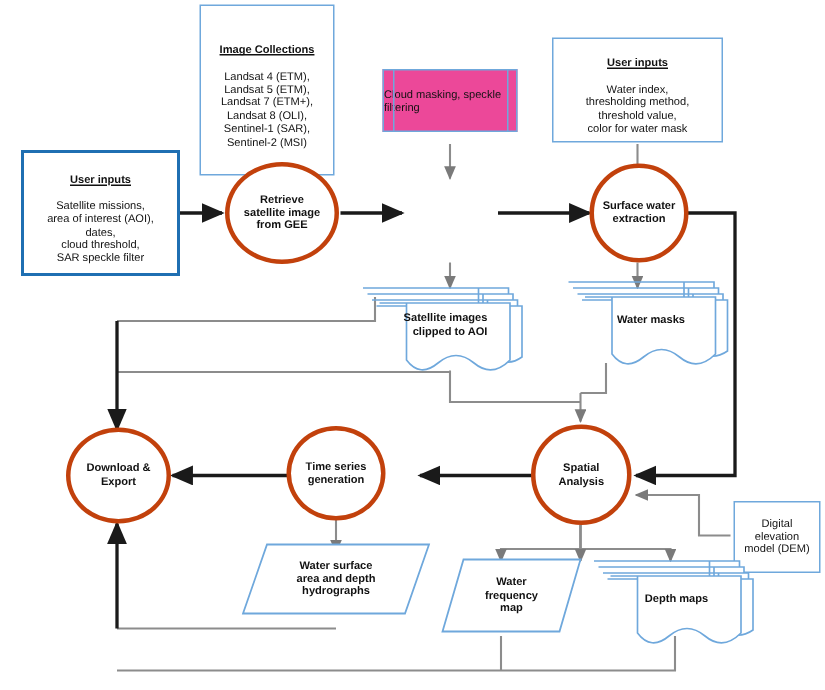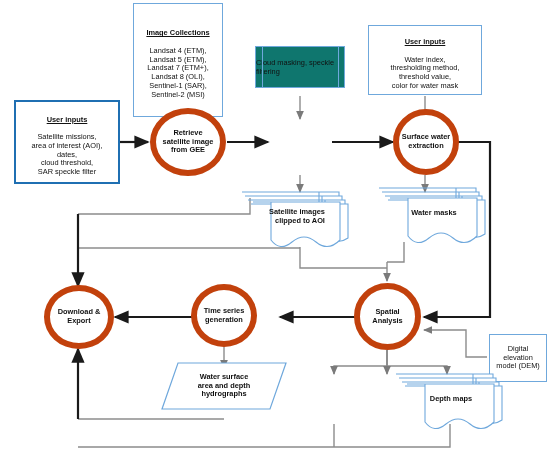--- a/index.html
+++ b/index.html
@@ -22,30 +22,30 @@
     line-height:1.18;
     white-space:pre-line;
     padding:1px 2px;
   }
   
   .box-strong{border:2px solid #1F6FB2;background:#ffffff;}
   .box-light{border:1px solid #6FA8DC;background:#ffffff;}
   .ttl{font-weight:bold;text-decoration:underline;display:block;}
   
   .circ{
-    border:6px solid #c2410c;
+    border:3px solid #c2410c;
     border-radius:50%;
     background:#ffffff;
     font-weight:bold;
   }
   
   .predef{position:absolute;}
   .predef .inner{
     position:absolute;left:0;top:0;right:0;bottom:0;
-    border:1px solid #6FA8DC;background:#0f766e;
+    border:1px solid #6FA8DC;background:#ec4899;
     display:flex;align-items:center;justify-content:center;
   }
   .predef .bar{position:absolute;top:0;bottom:0;width:0;border-left:1px solid #6FA8DC;}
   
   .para{position:absolute;}
   .para svg{position:absolute;left:0;top:0;}
   .para .lbl{
     position:absolute;left:0;top:0;right:0;bottom:0;
     display:flex;align-items:center;justify-content:center;
     text-align:center;line-height:1.18;white-space:pre-line;font-weight:bold;
@@ -239,14 +239,22 @@
 
   <div class="para" style="left:161px;top:362px;width:126px;height:48px;font-size:7.4px;">
     <svg viewBox="0 0 126 48" width="126" height="48">
       <path d="M17,1 H125 L109,47 H1 z" fill="#ffffff" stroke="#6FA8DC" stroke-width="1.2"></path>
     </svg>
     <span class="lbl">Water surface
 area and depth
 hydrographs</span>
   </div>
 
+  <div class="para" style="left:294px;top:372px;width:94px;height:50px;font-size:7.4px;">
+    <svg viewBox="0 0 94 50" width="94" height="50">
+      <path d="M15,1 H93 L79,49 H1 z" fill="#ffffff" stroke="#6FA8DC" stroke-width="1.2"></path>
+    </svg>
+    <span class="lbl">Water
+frequency
+map</span>
+  </div>
 
 </div>
 
 </body></html>

